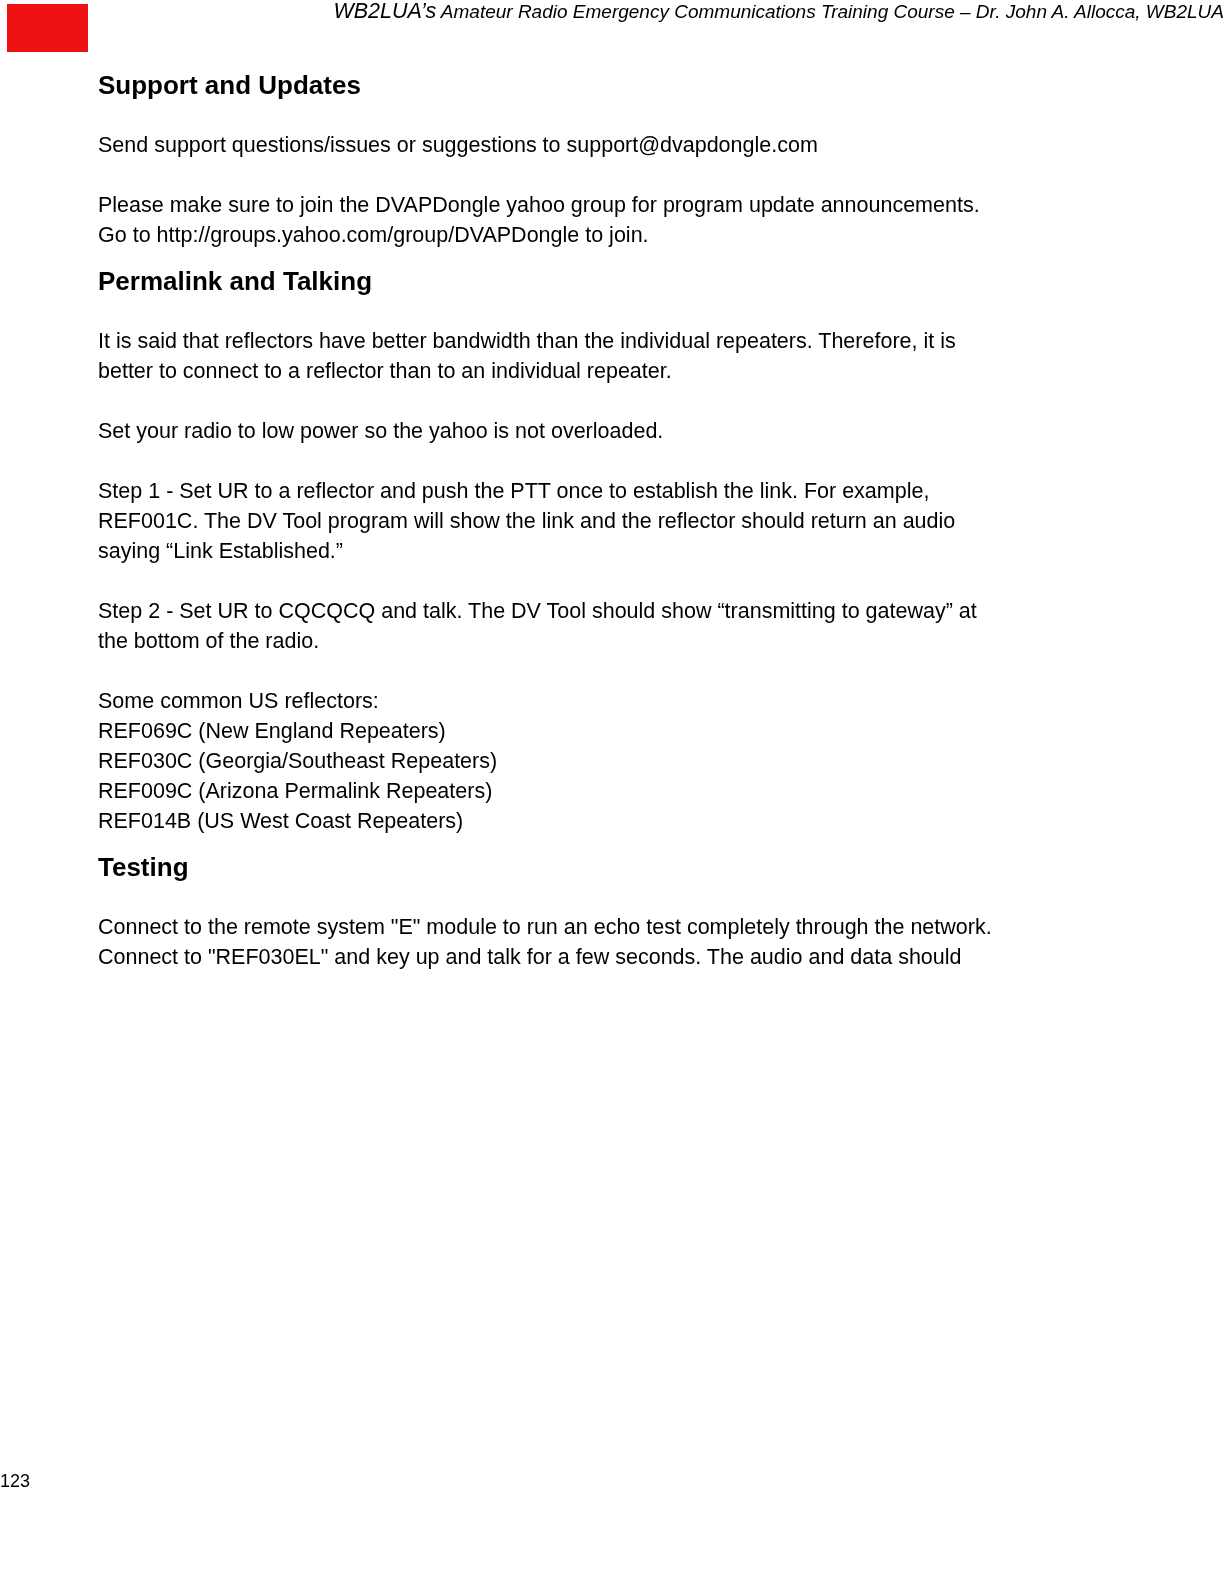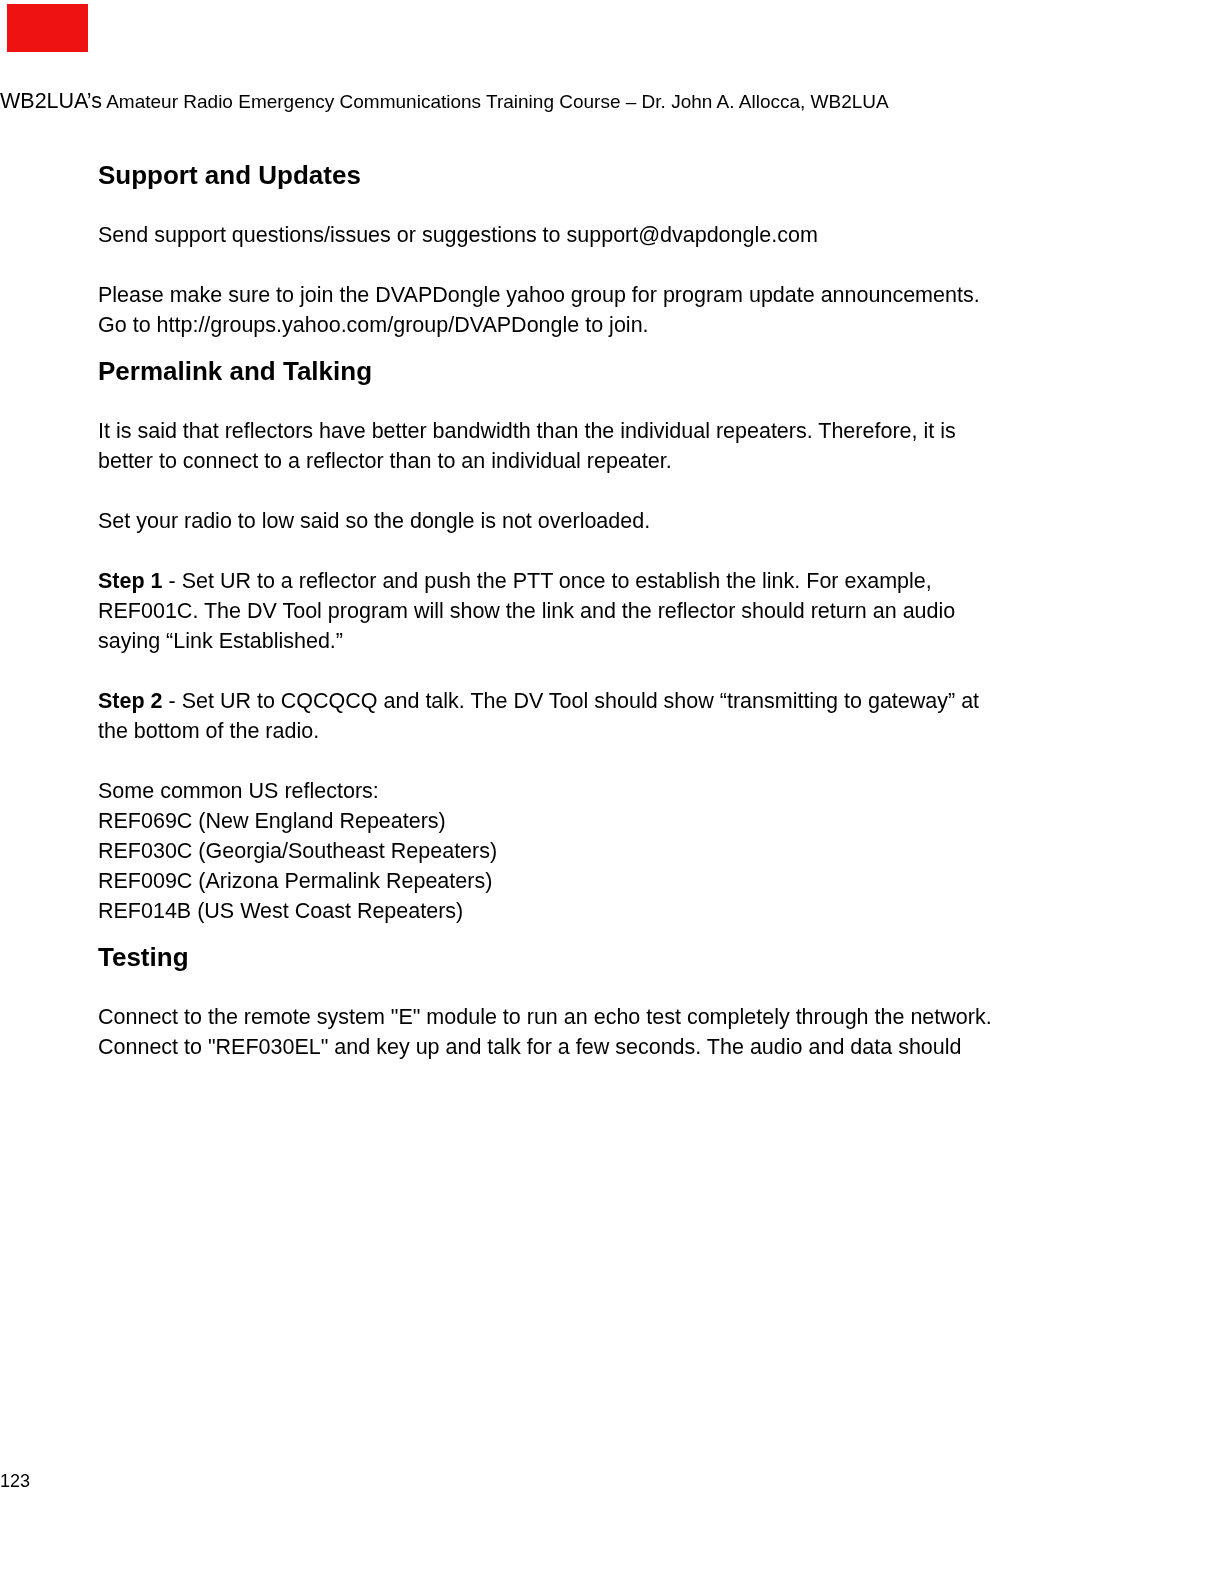--- a/index.html
+++ b/index.html
@@ -18,25 +18,25 @@
   }
   .red-marker {
     position: absolute;
     left: 7px;
     top: 4px;
     width: 81px;
     height: 48px;
     background: #ef1212;
   }
   .header {
-    padding-top: 90px;
-    text-align: left;
+    text-align: right;
     font-size: 19px;
     line-height: 23px;
     white-space: nowrap;
+    font-style: italic;
   }
   .header-prefix {
     font-size: 21.5px;
   }
   .content {
     margin: 0 80px 0 98px;
   }
   .content h2 {
     font-size: 26px;
     line-height: 30px;
@@ -48,21 +48,21 @@
   }
   .content p {
     font-size: 21.5px;
     line-height: 30px;
     margin: 30px 0 0 0;
   }
   .line {
     display: block;
   }
   .line b {
-    font-weight: bold;
+    font-weight: normal;
     margin-top: 36px;
   }
   .page-number {
     position: absolute;
     left: 0;
     right: 0;
     top: 1470px;
     text-align: left;
     font-size: 18px;
     line-height: 22px;
@@ -91,21 +91,21 @@
     </p>
 
     <h2>Permalink and Talking</h2>
 
     <p>
       <span class="line">It is said that reflectors have better bandwidth than the individual repeaters. Therefore, it is</span>
       <span class="line">better to connect to a reflector than to an individual repeater.</span>
     </p>
 
     <p>
-      <span class="line">Set your radio to low said so the dongle is not overloaded.</span>
+      <span class="line">Set your radio to low power so the yahoo is not overloaded.</span>
     </p>
 
     <p>
       <span class="line"><b>Step 1</b><span> - Set UR to a reflector and push the PTT once to establish the link. For example,</span></span>
       <span class="line">REF001C. The DV Tool program will show the link and the reflector should return an audio</span>
       <span class="line">saying “Link Established.”</span>
     </p>
 
     <p>
       <span class="line"><b>Step 2</b><span> - Set UR to CQCQCQ and talk. The DV Tool should show “transmitting to gateway” at</span></span>

